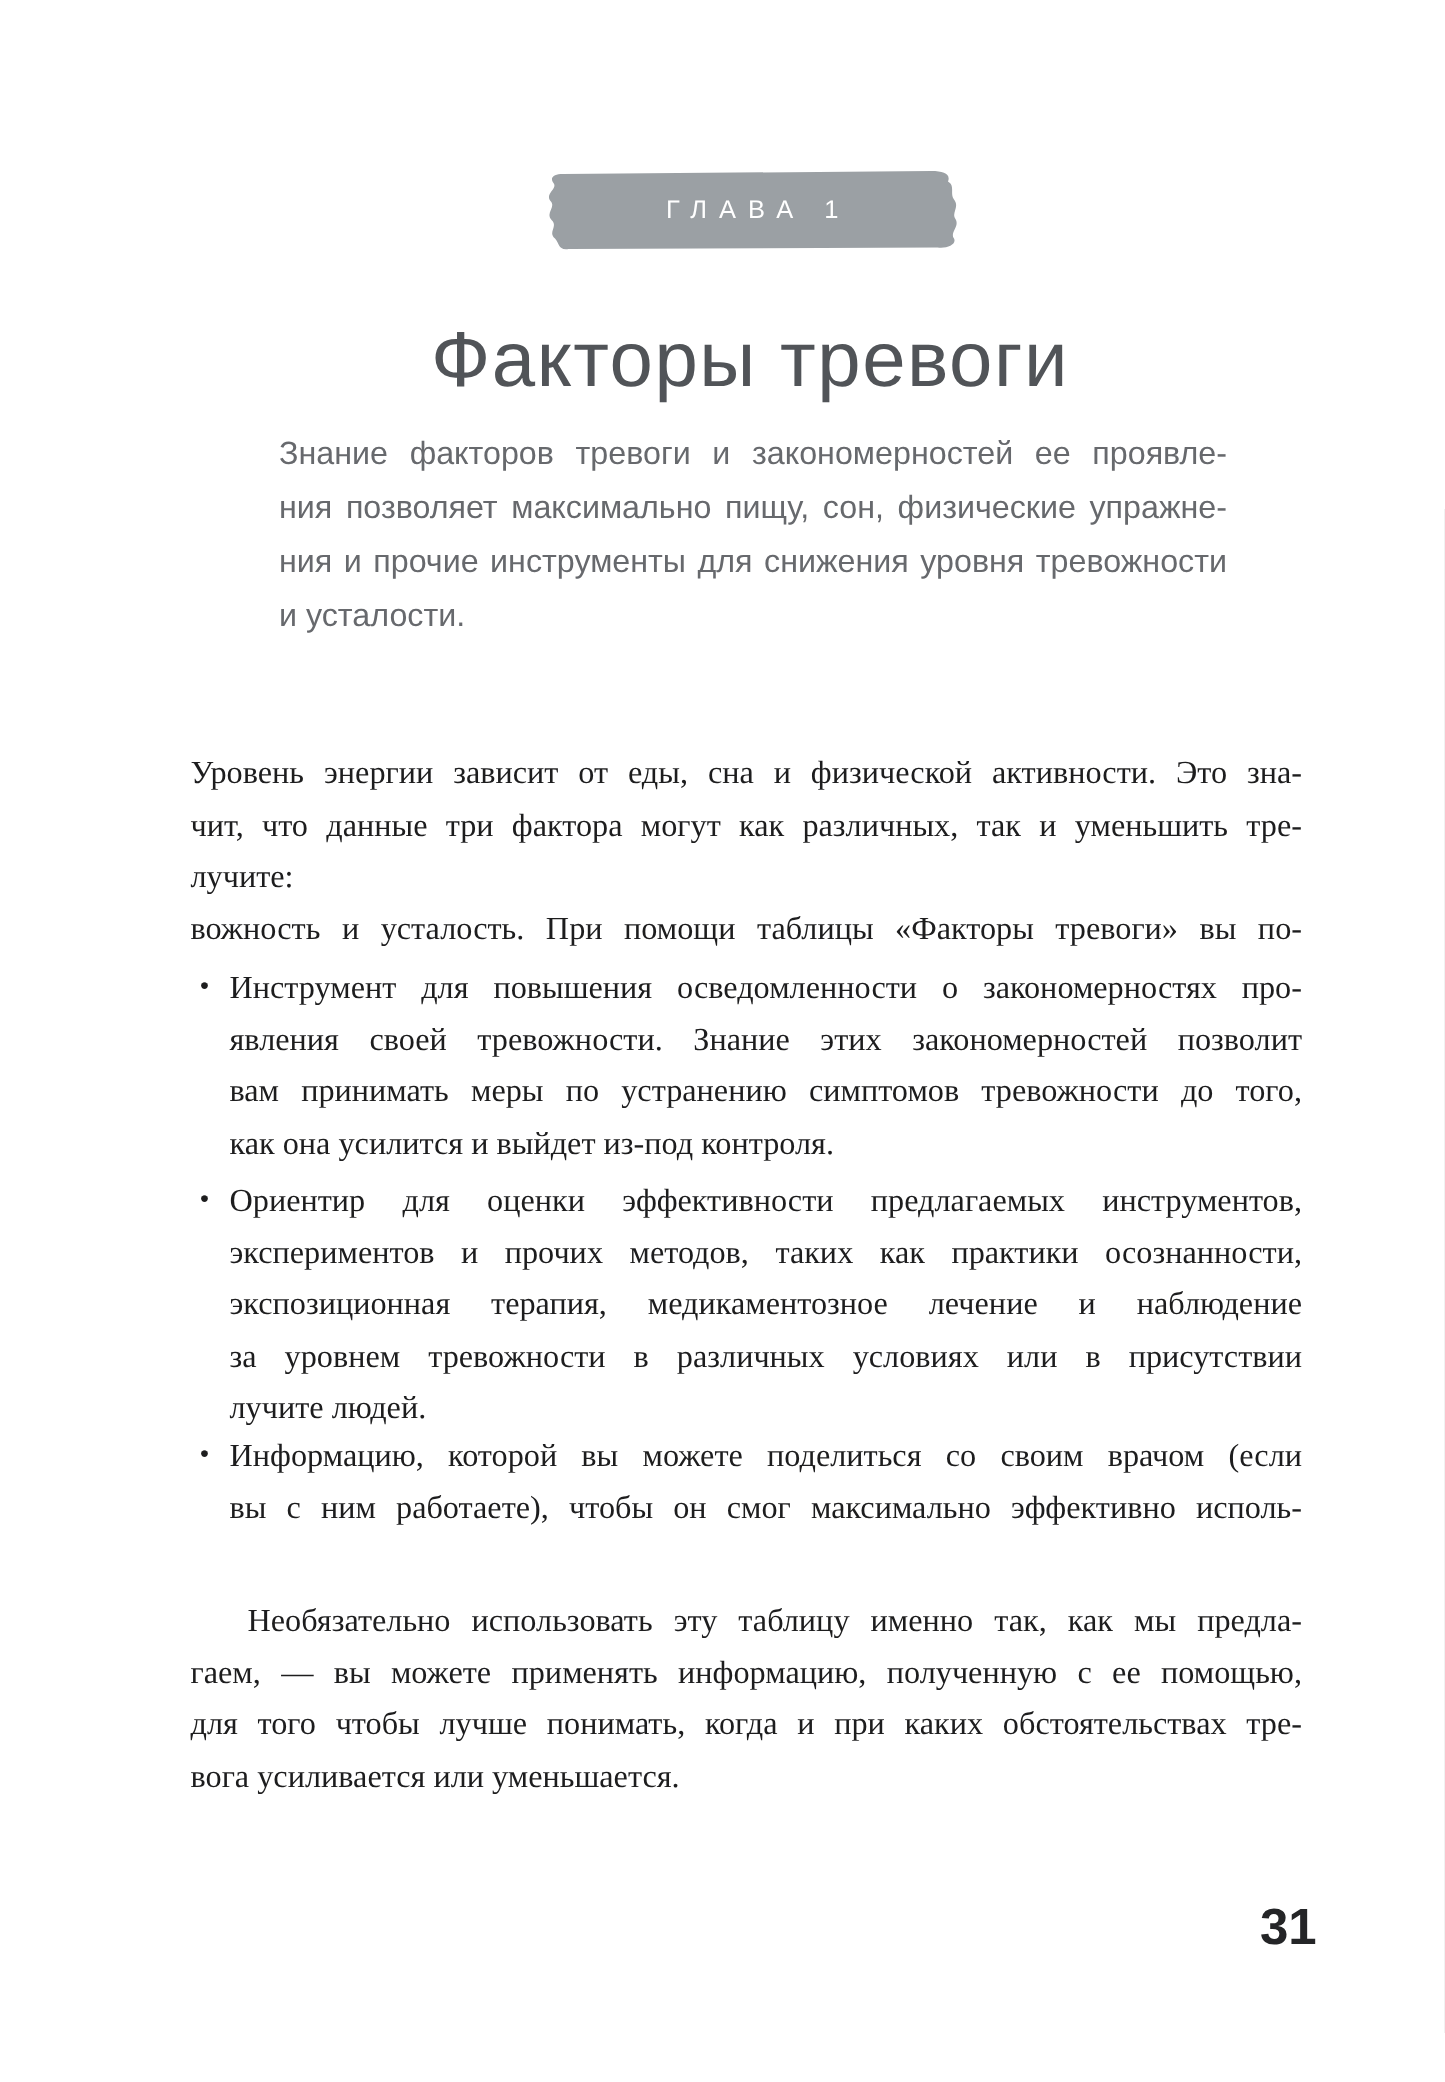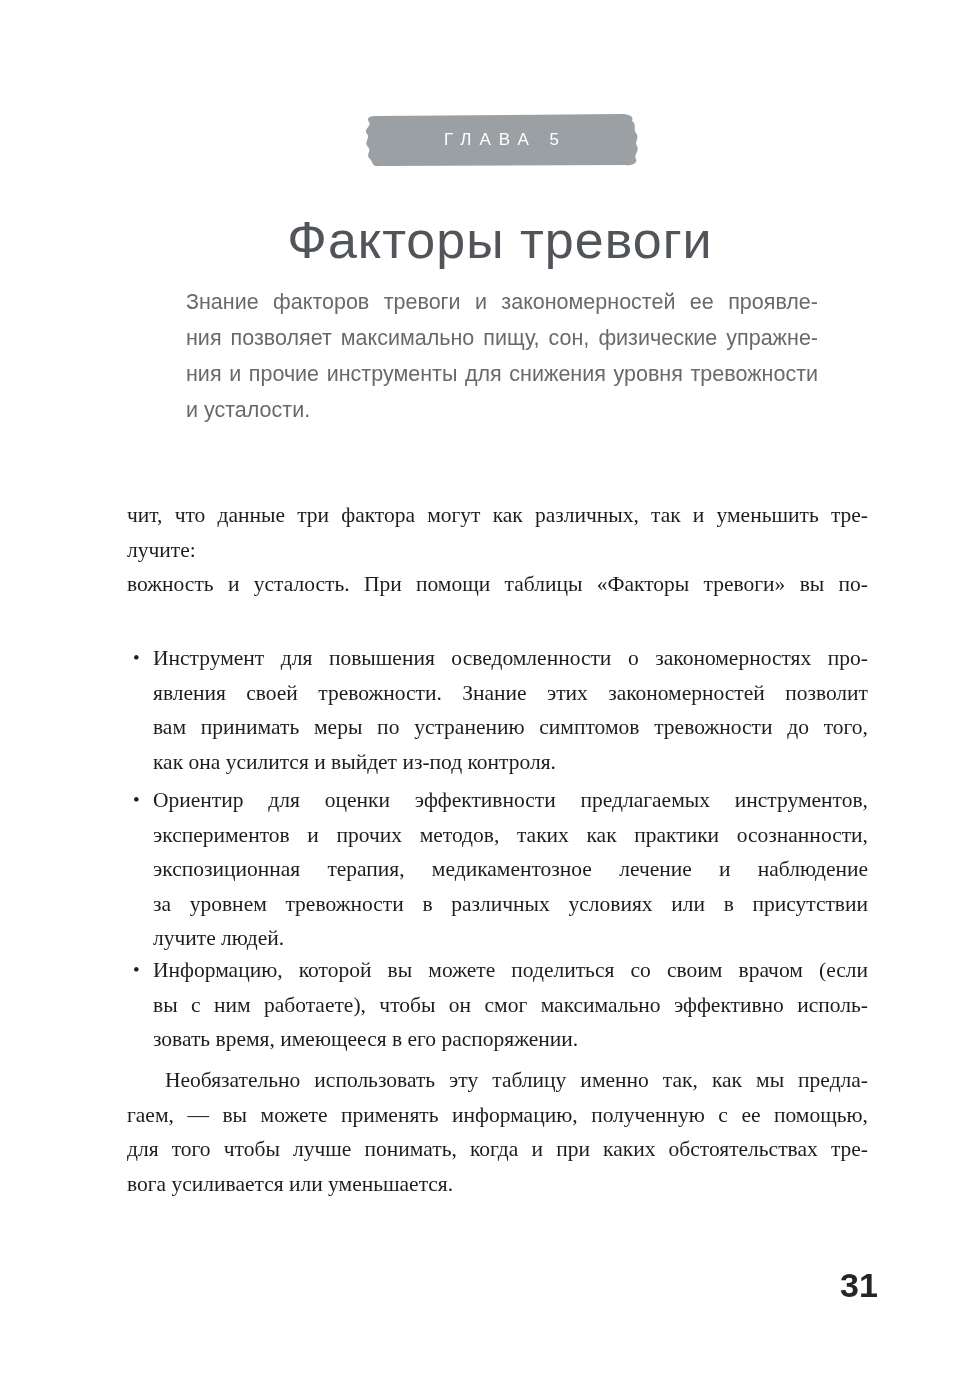--- a/index.html
+++ b/index.html
@@ -120,33 +120,34 @@
         C277,26 271,30 274,34
         C277,39 270,43 273,47
         C275,51 268,54 262,53
         L16,54
         C9,55 10,50 7,47
         C2,43 9,39 5,35
         C0,30 8,26 4,22
         C0,17 9,14 6,10
         C3,6 7,4 12,4 Z"></path>
     </svg>
-    <div class="banner-label">ГЛАВА 5</div>
+    <div class="banner-label">ГЛАВА 1</div>
   </div>
 
   <h1 class="chapter-title">Факторы тревоги</h1>
 
   <div class="intro">
       <div class="line">Знание факторов тревоги и закономерностей ее проявле-</div>
       <div class="line">ния позволяет максимально пищу, сон, физические упражне-</div>
       <div class="line">ния и прочие инструменты для снижения уровня тревожности</div>
       <div class="line last">и усталости.</div>
     </div>
 
   <div class="body-block p1">
+      <div class="line">Уровень энергии зависит от еды, сна и физической активности. Это зна-</div>
       <div class="line">чит, что данные три фактора могут как различных, так и уменьшить тре-</div>
       <div class="line last">лучите:</div>
       <div class="line">вожность и усталость. При помощи таблицы «Факторы тревоги» вы по-</div>
     </div>
 
   <div class="body-block b1 bullet-item">
     <div class="bullet-marker">•</div>
     <div class="bullet-lines">
         <div class="line">Инструмент для повышения осведомленности о закономерностях про-</div>
         <div class="line">явления своей тревожности. Знание этих закономерностей позволит</div>
@@ -164,21 +165,20 @@
         <div class="line">за уровнем тревожности в различных условиях или в присутствии</div>
         <div class="line last">лучите людей.</div>
       </div>
   </div>
 
   <div class="body-block b3 bullet-item">
     <div class="bullet-marker">•</div>
     <div class="bullet-lines">
         <div class="line">Информацию, которой вы можете поделиться со своим врачом (если</div>
         <div class="line">вы с ним работаете), чтобы он смог максимально эффективно исполь-</div>
-        <div class="line last">зовать время, имеющееся в его распоряжении.</div>
       </div>
   </div>
 
   <div class="body-block pf">
       <div class="line">Необязательно использовать эту таблицу именно так, как мы предла-</div>
       <div class="line">гаем, — вы можете применять информацию, полученную с ее помощью,</div>
       <div class="line">для того чтобы лучше понимать, когда и при каких обстоятельствах тре-</div>
       <div class="line last">вога усиливается или уменьшается.</div>
     </div>
 

